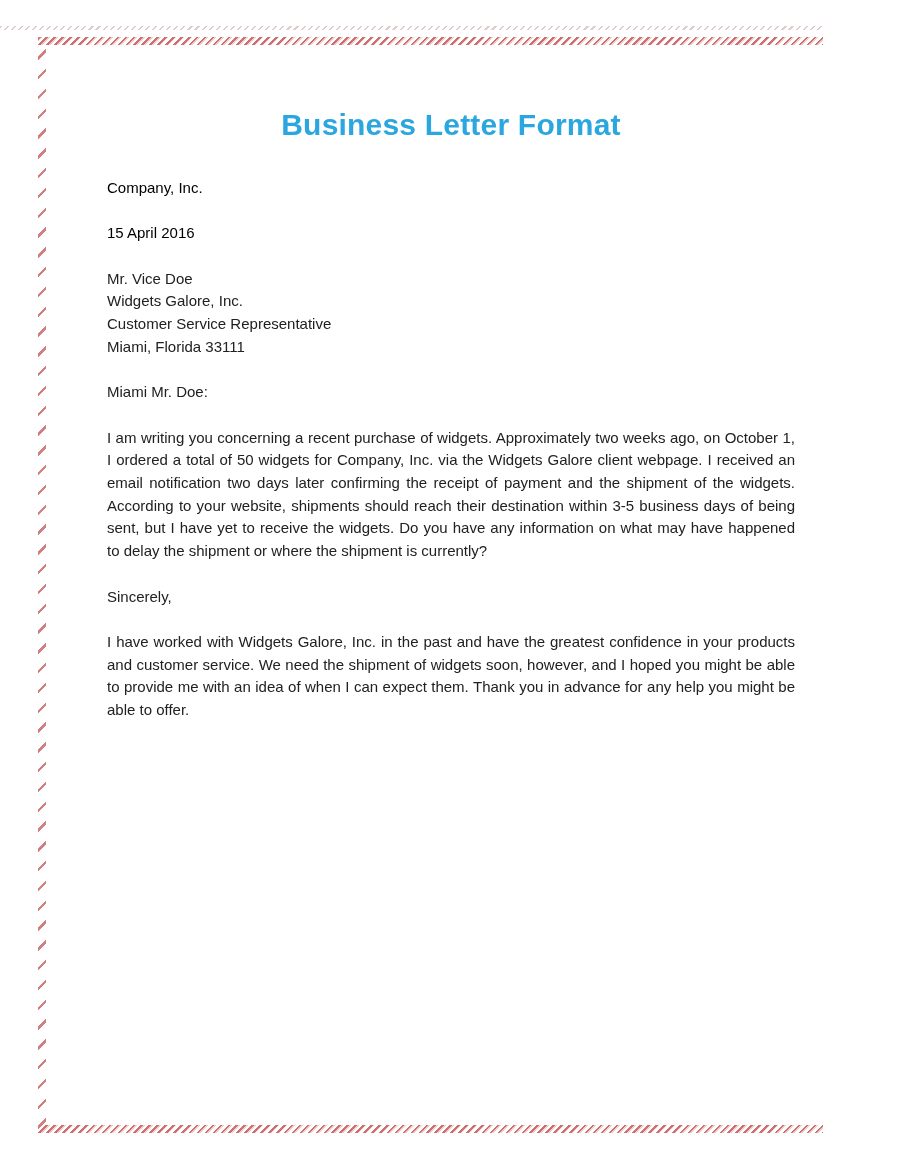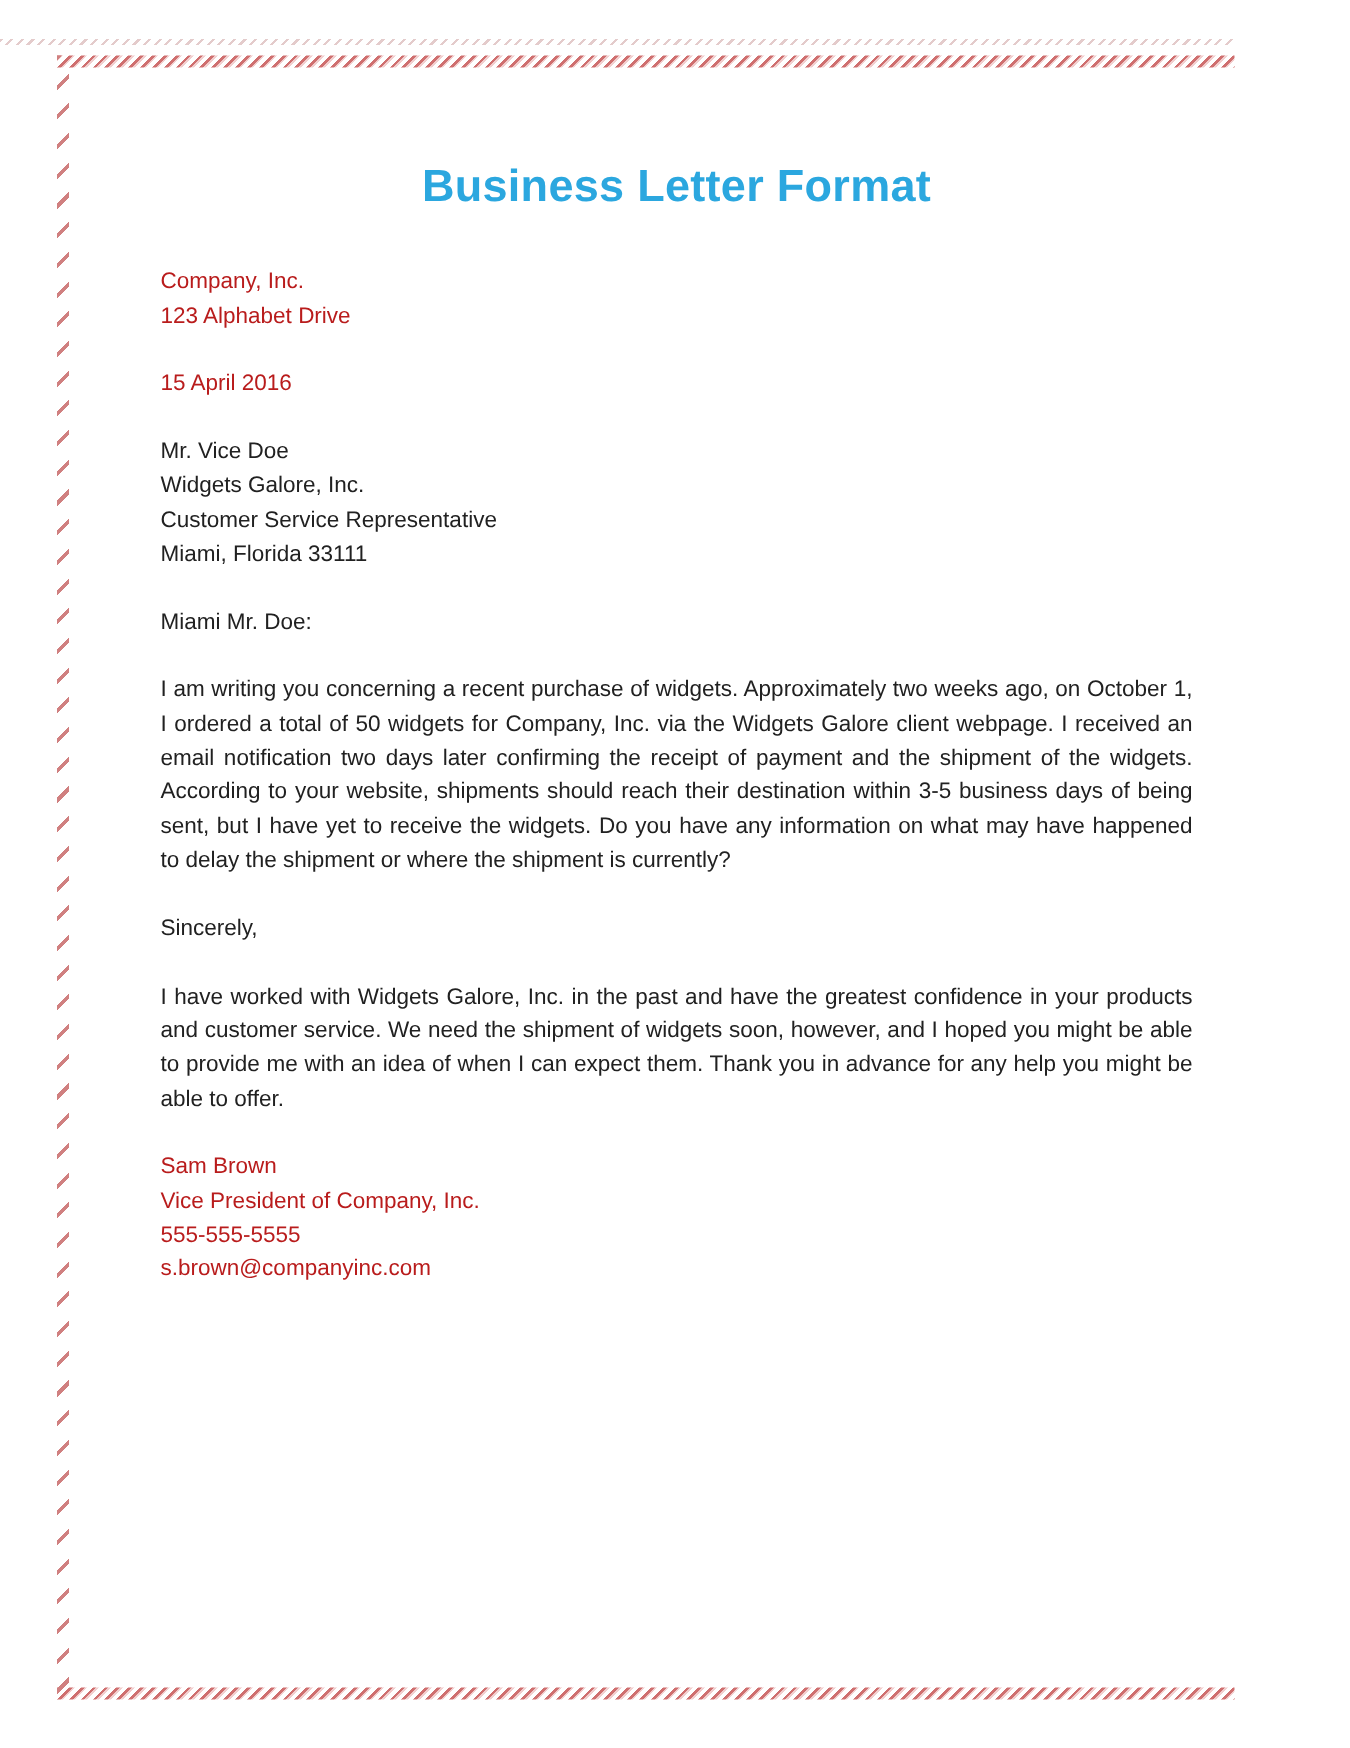--- a/index.html
+++ b/index.html
@@ -58,21 +58,21 @@
     text-align: center;
     color: #2ba7df;
     font-size: 30px;
     line-height: 42px;
     font-weight: 600;
     letter-spacing: 0.2px;
   }
   .block { margin: 0 0 22.7px 0; }
   .block p, .block div { margin: 0; }
   .first-block { margin-top: 31px; }
-  .red { color: #b91c1c; }
+  .red { color: #000000; }
   .para { text-align: justify; }
 </style>
 </head>
 <body>
 
 <div id="page">
 
   <div class="top-artifact"></div>
 
   <div class="frame">
@@ -81,21 +81,20 @@
     <div class="edge edge-v edge-left"></div>
     <div class="edge edge-v edge-right"></div>
   </div>
 
   <div class="content">
 
     <h1 class="title">Business Letter Format</h1>
 
     <div class="block first-block red">
       <div>Company, Inc.</div>
-      <div>123 Alphabet Drive</div>
     </div>
 
     <div class="block red">
       <div>15 April 2016</div>
     </div>
 
     <div class="block">
       <div>Mr. Vice Doe</div>
       <div>Widgets Galore, Inc.</div>
       <div>Customer Service Representative</div>
@@ -107,21 +106,15 @@
     </div>
 
     <div class="block para">I am writing you concerning a recent purchase of widgets. Approximately two weeks ago, on October 1, I ordered a total of 50 widgets for Company, Inc. via the Widgets Galore client webpage. I received an email notification two days later confirming the receipt of payment and the shipment of the widgets. According to your website, shipments should reach their destination within 3-5 business days of being sent, but I have yet to receive the widgets. Do you have any information on what may have happened to delay the shipment or where the shipment is currently?</div>
 
     <div class="block">
       <div>Sincerely,</div>
     </div>
 
     <div class="block para">I have worked with Widgets Galore, Inc. in the past and have the greatest confidence in your products and customer service. We need the shipment of widgets soon, however, and I hoped you might be able to provide me with an idea of when I can expect them. Thank you in advance for any help you might be able to offer.</div>
 
-    <div class="block red">
-      <div>Sam Brown</div>
-      <div>Vice President of Company, Inc.</div>
-      <div>555-555-5555</div>
-      <div>s.brown@companyinc.com</div>
-    </div>
 
   </div>
 </div>
 
 </body></html>

